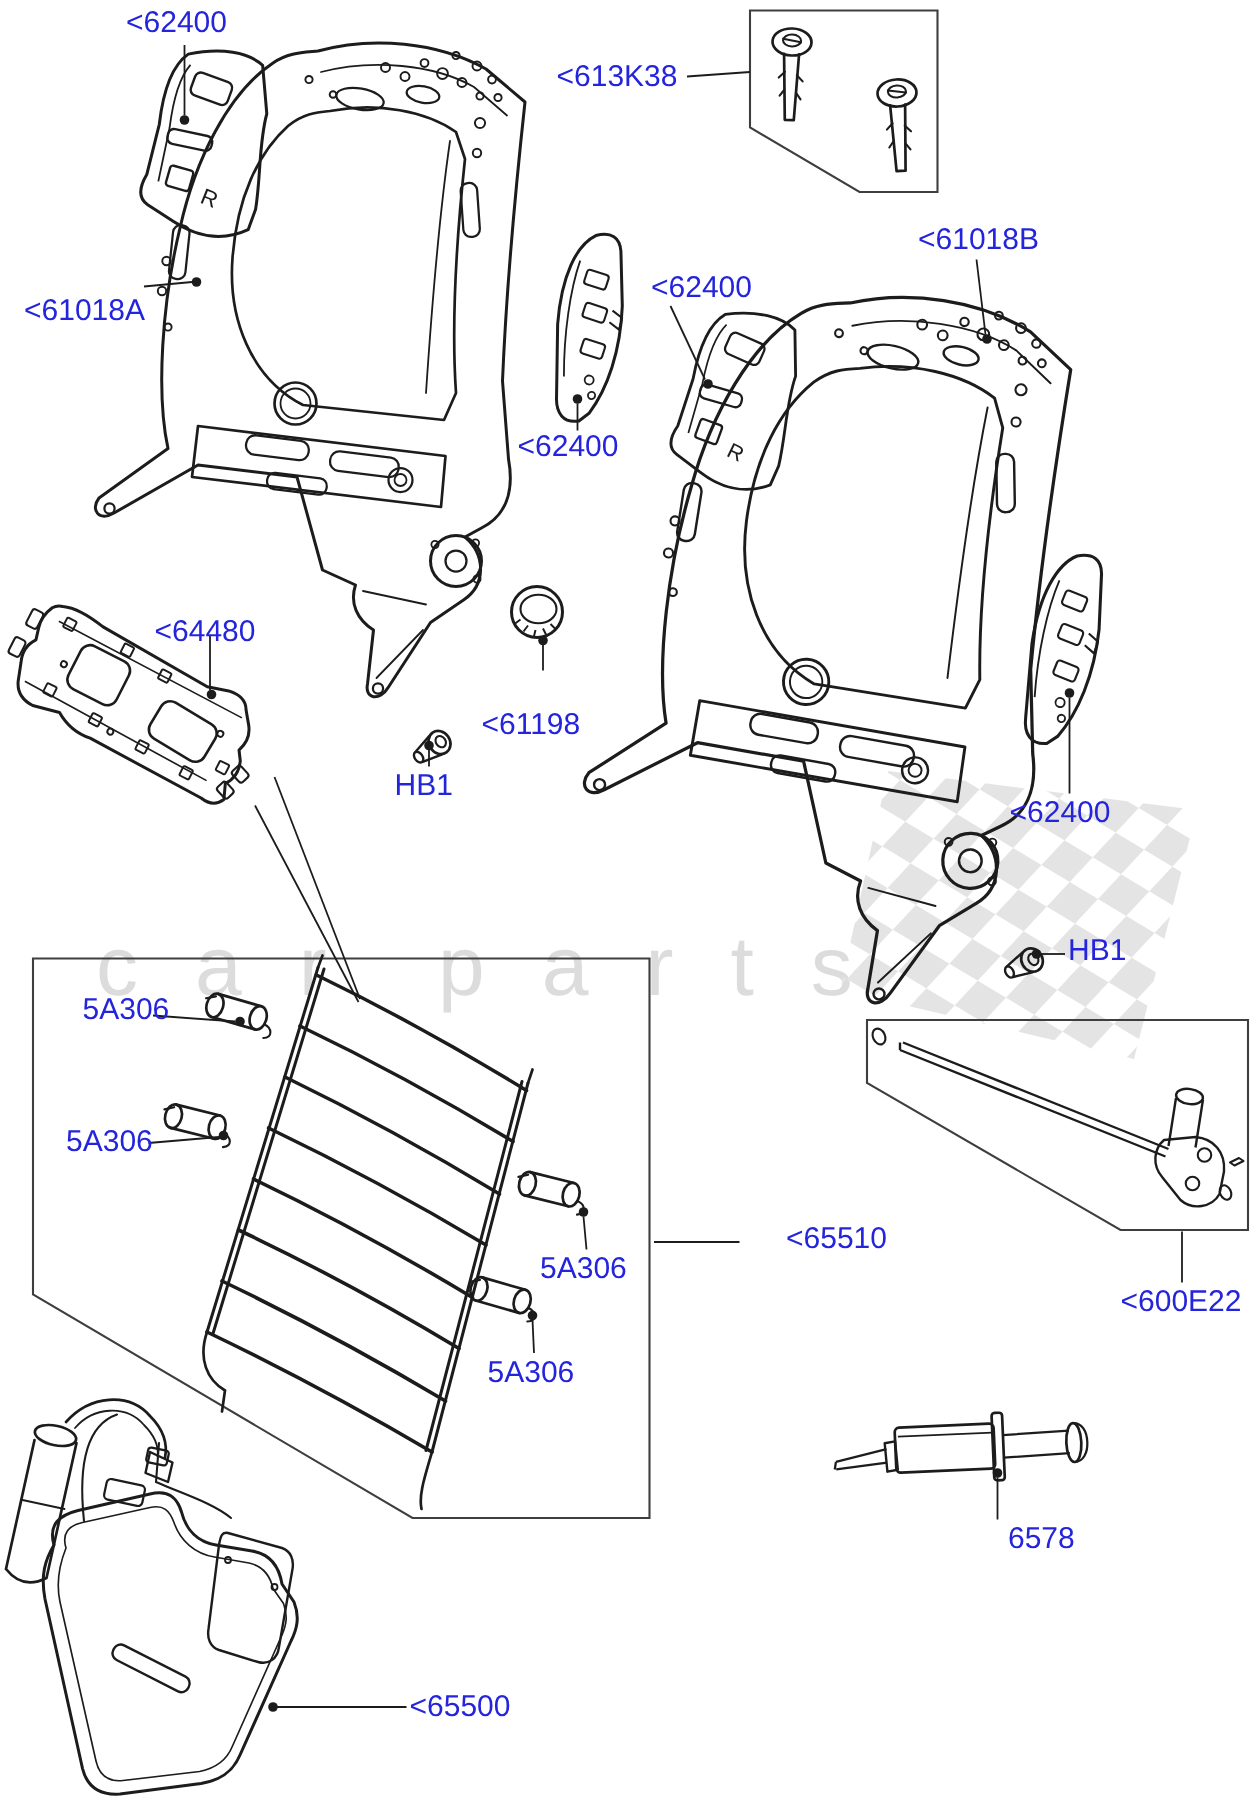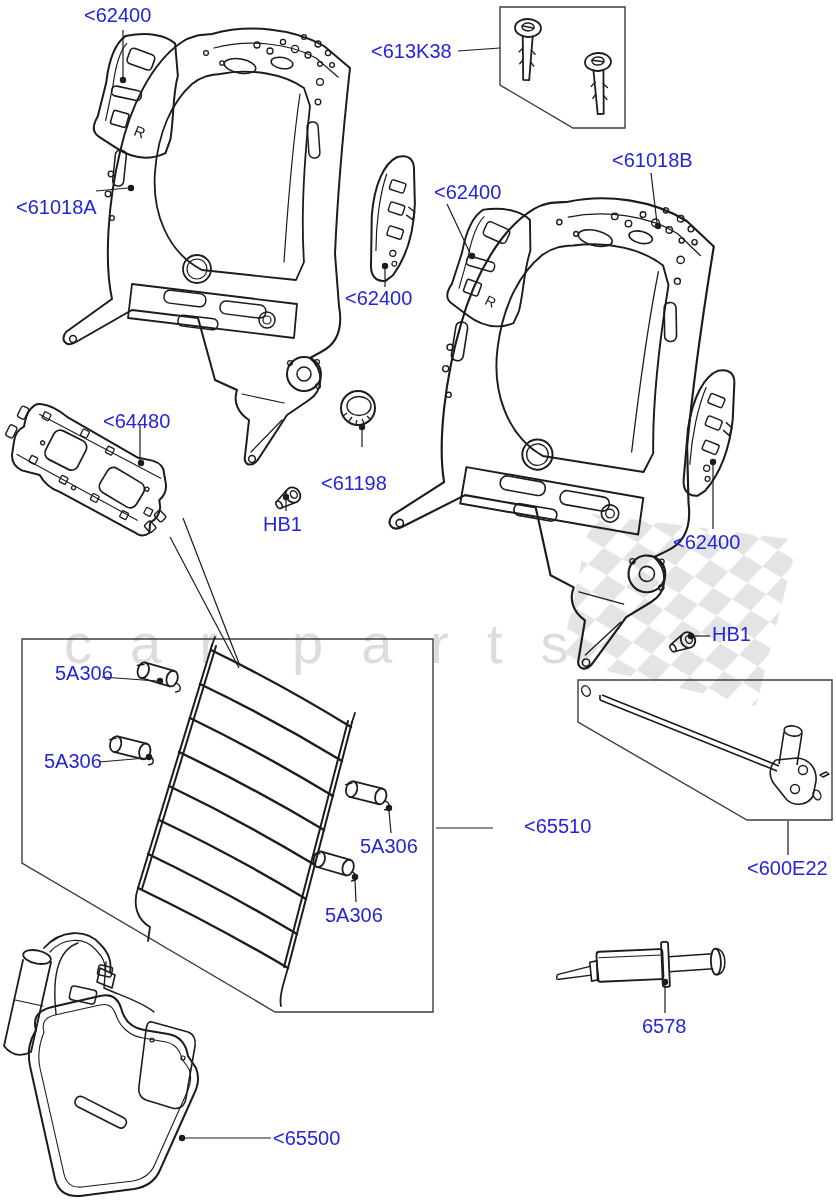--- a/index.html
+++ b/index.html
@@ -308,16 +308,16 @@
   <div class="lbl" style="left:321px;top:472px">&lt;61198</div>
   <div class="lbl" style="left:263px;top:513px">HB1</div>
   <div class="lbl" style="left:673px;top:531px">&lt;62400</div>
   <div class="lbl" style="left:712px;top:623px">HB1</div>
   <div class="lbl" style="left:55px;top:662px">5A306</div>
   <div class="lbl" style="left:44px;top:750px">5A306</div>
   <div class="lbl" style="left:524px;top:815px">&lt;65510</div>
   <div class="lbl" style="left:360px;top:835px">5A306</div>
   <div class="lbl" style="left:325px;top:904px">5A306</div>
   <div class="lbl" style="left:747px;top:857px">&lt;600E22</div>
-  <div class="lbl" style="left:642px;top:1015px">6578</div>
+  <div class="lbl" style="left:672px;top:1015px">6578</div>
   <div class="lbl" style="left:273px;top:1127px">&lt;65500</div>
 
 </div>
 
 </body></html>

